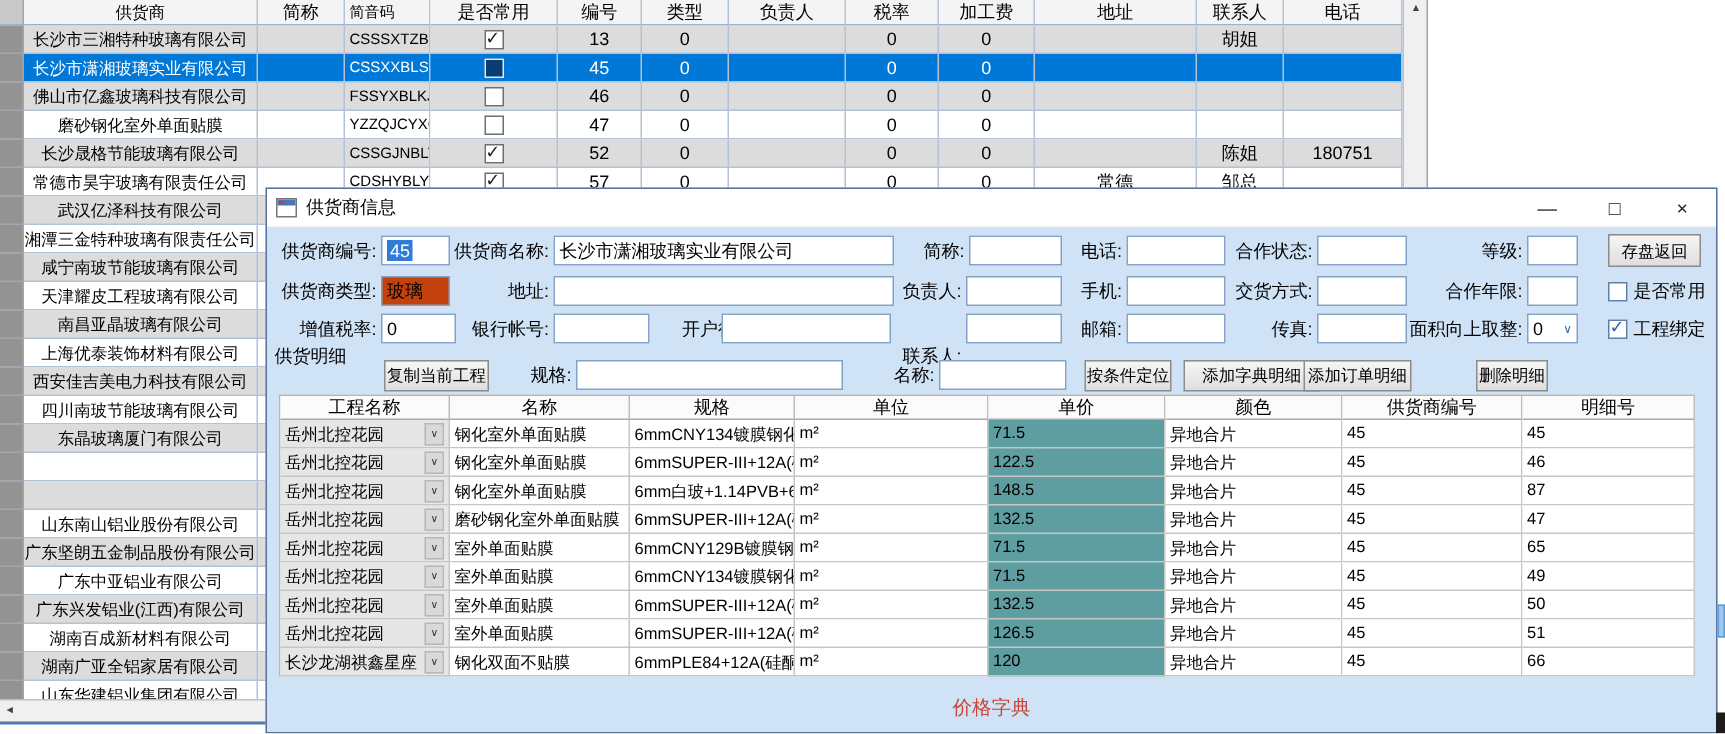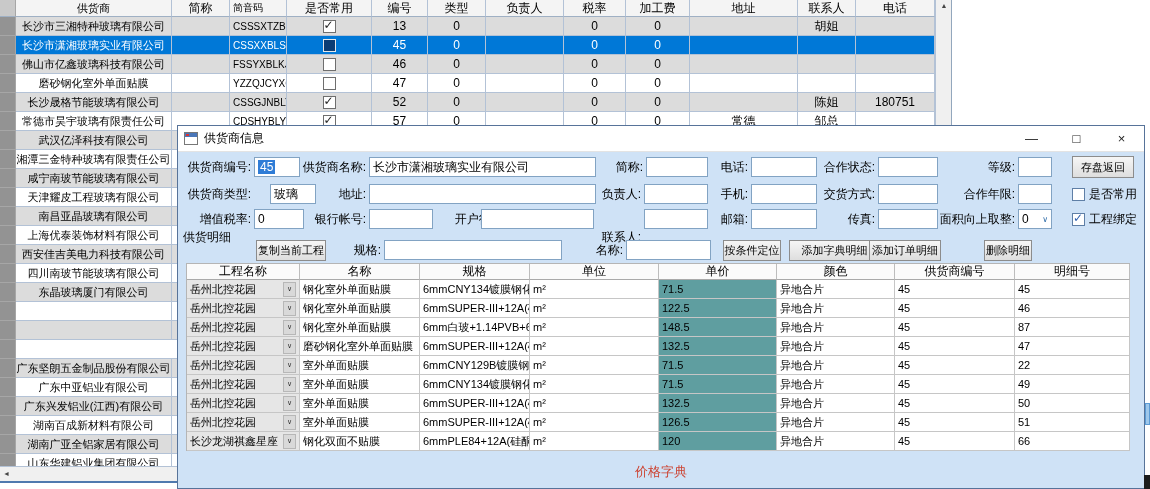--- a/index.html
+++ b/index.html
@@ -34,21 +34,21 @@
   .dialog{position:absolute;left:177px;top:125px;width:968px;height:364px;background:#cfe2f6;
           border:1px solid #577399;z-index:10;box-sizing:border-box;}
   .titlebar{position:absolute;left:0;top:0;right:0;height:25px;background:#fff;display:flex;align-items:center;border-bottom:1px solid #e3e3e3;}
   .form-icon{width:14px;height:13px;margin:0 6px 0 6px;position:relative;background:#fff;border:1px solid #777;box-sizing:border-box;flex:none;}
   .form-icon::before{content:"";position:absolute;left:0;top:0;right:0;height:4px;background:#4a76b8;}
   .form-icon::after{content:"";position:absolute;left:1px;top:1px;width:3px;height:2px;background:#d33;}
   .cap{position:absolute;top:0;width:45px;height:25px;display:flex;align-items:center;justify-content:center;color:#222;font-size:13px;cursor:default;}
   .flabel{position:absolute;height:20px;display:flex;align-items:center;justify-content:flex-end;white-space:nowrap;text-align:right;}
   .input{position:absolute;height:20px;background:#fff;border:1px solid #82a3c3;box-sizing:border-box;
          display:flex;align-items:center;padding:0 3px;overflow:hidden;white-space:nowrap;}
-  .input.gray{background:#ffffff;margin-left:16px;}
+  .input.gray{background:#c2410c;}
   .sel-text{background:#2f7cd6;color:#fff;padding:0 2px;}
   .btn{position:absolute;background:linear-gradient(#f6f6f6,#dedede);border:1px solid #8c8c8c;box-sizing:border-box;
        display:flex;align-items:center;justify-content:center;font-size:11px;white-space:nowrap;}
   .dcb-row{position:absolute;display:flex;align-items:center;gap:4px;height:16px;}
   .dcb{width:13px;height:13px;background:#fff;border:1px solid #5f7fa6;position:relative;box-sizing:border-box;flex:none;}
   .dcb.checked::after{content:"✓";position:absolute;left:0;top:-3px;font-size:12px;font-weight:bold;color:#2e5fae;}
   .combo-arrow{margin-left:auto;font-size:8px;color:#2f6ca8;}
   
   .dgrid{position:absolute;left:8px;top:137px;width:943px;height:187px;background:#fff;border-left:1px solid #b5b5b5;border-top:1px solid #b5b5b5;box-sizing:content-box;}
   .drow{position:absolute;left:0;display:flex;width:943px;height:19px;}
@@ -247,20 +247,21 @@
         <div class="cell w1"></div>
         <div class="cell wfill"></div>
       </div>
     <div class="trow odd" style="top:321px">
         <div class="cell w0"></div>
         <div class="cell w1"></div>
         <div class="cell wfill"></div>
       </div>
     <div class="trow even" style="top:340px">
         <div class="cell w0"></div>
+        <div class="cell w1">山东南山铝业股份有限公司</div>
         <div class="cell wfill"></div>
       </div>
     <div class="trow odd" style="top:359px">
         <div class="cell w0"></div>
         <div class="cell w1">广东坚朗五金制品股份有限公司</div>
         <div class="cell wfill"></div>
       </div>
     <div class="trow even" style="top:378px">
         <div class="cell w0"></div>
         <div class="cell w1">广东中亚铝业有限公司</div>
@@ -473,21 +474,21 @@
         <div class="dcell d1 combo">
             <span>岳州北控花园</span>
             <span class="combo-btn">∨</span>
           </div>
         <div class="dcell d2">室外单面贴膜</div>
         <div class="dcell d3">6mmCNY129B镀膜钢化</div>
         <div class="dcell d4">m²</div>
         <div class="dcell d5 price">71.5</div>
         <div class="dcell d6">异地合片</div>
         <div class="dcell d7">45</div>
-        <div class="dcell d8">22</div>
+        <div class="dcell d8">65</div>
       </div>
       <div class="drow" style="top:111px">
         <div class="dcell d1 combo">
             <span>岳州北控花园</span>
             <span class="combo-btn">∨</span>
           </div>
         <div class="dcell d2">室外单面贴膜</div>
         <div class="dcell d3">6mmCNY134镀膜钢化</div>
         <div class="dcell d4">m²</div>
         <div class="dcell d5 price">71.5</div>

